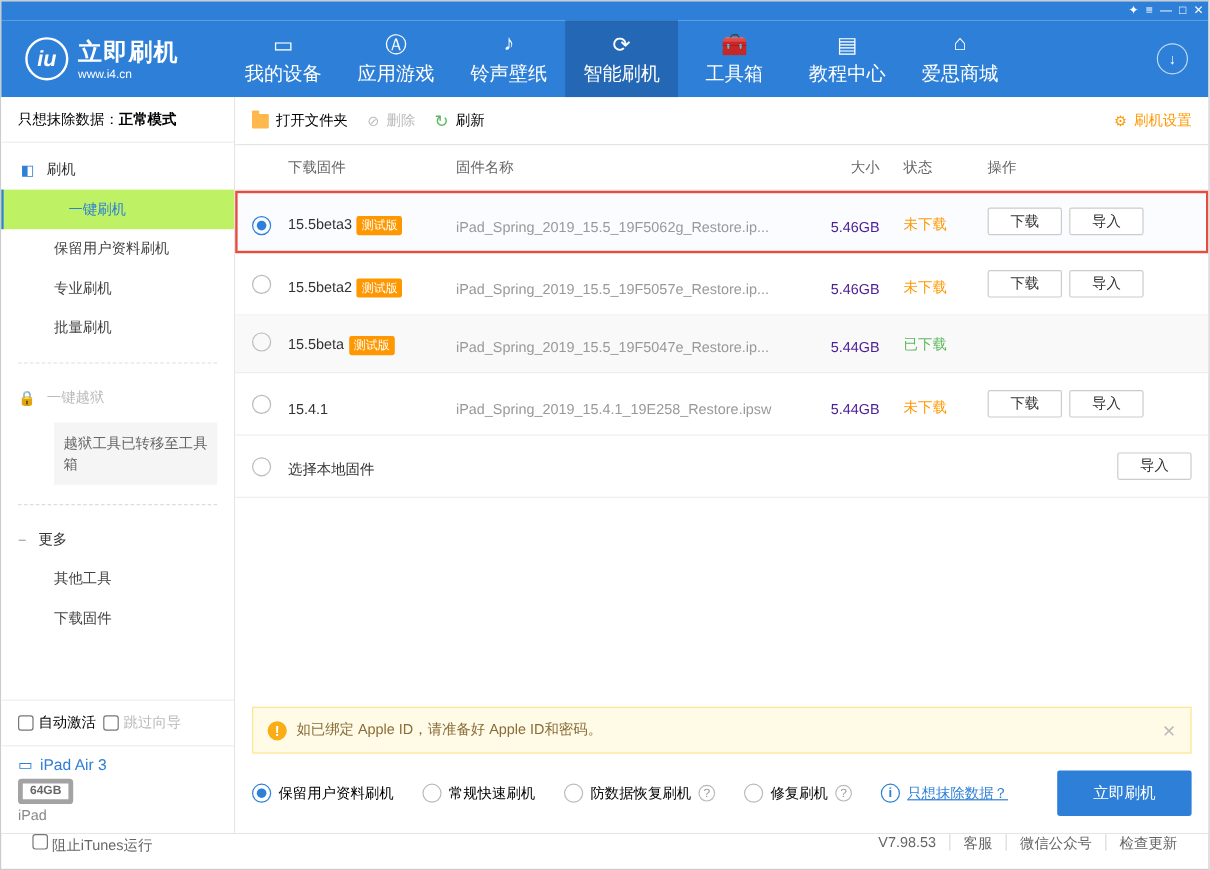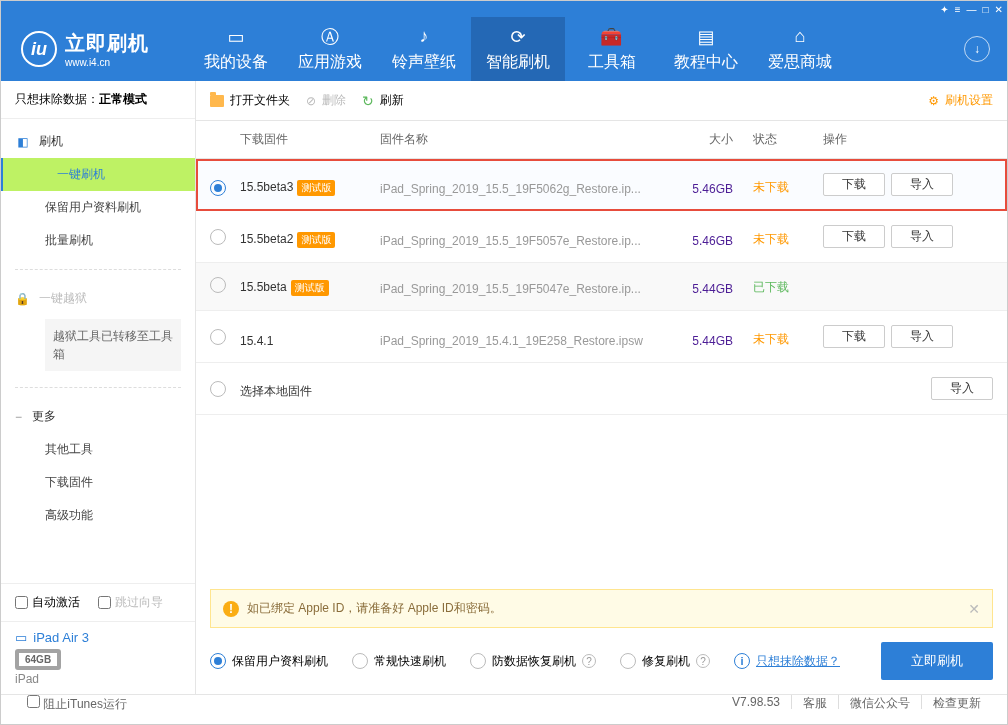--- a/index.html
+++ b/index.html
@@ -31,21 +31,21 @@
 .side-group { padding: 6px 0; }
 .side-title { display: flex; align-items: center; padding: 8px 14px; gap: 8px; color: #333; cursor: pointer; }
 .side-title.minus::before { content: "−"; color: #999; margin-right: 2px; }
 .side-sub { padding: 8px 14px 8px 44px; cursor: pointer; color: #444; }
 .side-sub.active { background: #bef264; color: #2d7fd7; border-left: 2px solid #2d7fd7; padding-left: 54px; }
 .side-notice { background: #f5f5f5; margin: 4px 14px 4px 44px; padding: 8px; color: #666; line-height: 1.5; }
 .side-divider { border-top: 1px dashed #ddd; margin: 6px 14px; }
 .side-icon { width: 16px; height: 16px; display: inline-flex; align-items: center; justify-content: center; color: #2d7fd7; }
 .side-icon.gray { color: #bbb; }
 .sidebar-bottom { margin-top: auto; border-top: 1px solid #eee; }
-.auto-activate { padding: 10px 14px; display: flex; align-items: center; gap: 18px; }
+.auto-activate { padding: 10px 14px; display: flex; align-items: center; gap: 6px; }
 .auto-activate label { display: flex; align-items: center; gap: 4px; }
 .device-info { padding: 8px 14px; border-top: 1px solid #eee; }
 .device-name { color: #2d7fd7; font-weight: 500; font-size: 13px; display: flex; align-items: center; gap: 6px; }
 .device-cap-badge { display: inline-block; border: 4px solid #a3a3a3; border-radius: 3px; padding: 1px 6px; font-size: 10px; color: #666; margin-top: 4px; font-weight: bold; }
 .device-type { color: #888; margin-top: 2px; }
 
 
 .main { flex: 1; display: flex; flex-direction: column; background: #fff; }
 .toolbar { height: 40px; display: flex; align-items: center; padding: 0 14px; border-bottom: 1px solid #e5e5e5; gap: 16px; }
 .toolbar-item { display: flex; align-items: center; gap: 6px; cursor: pointer; }
@@ -156,38 +156,38 @@
       <span>只想抹除数据：</span><b>正常模式</b>
     </div>
 
     <div class="side-group">
       <div class="side-title">
         <span class="side-icon">◧</span>
         <span>刷机</span>
       </div>
       <div class="side-sub active">一键刷机</div>
       <div class="side-sub">保留用户资料刷机</div>
+      <div class="side-sub">专业刷机</div>
       <div class="side-sub">批量刷机</div>
     </div>
     <div class="side-divider"></div>
     <div class="side-group">
       <div class="side-title">
         <span class="side-icon gray">🔒</span>
         <span style="color:#bbb">一键越狱</span>
       </div>
       <div class="side-notice">越狱工具已转移至工具箱</div>
     </div>
     <div class="side-divider"></div>
     <div class="side-group">
       <div class="side-title minus">
         <span>更多</span>
       </div>
       <div class="side-sub">其他工具</div>
       <div class="side-sub">下载固件</div>
-      <div class="side-sub">高级功能</div>
     </div>
 
     <div class="sidebar-bottom">
       <div class="auto-activate">
         <label>
             <input type="checkbox" style="">
             <span>自动激活</span>
           </label>
         <label style="color:#bbb">
             <input type="checkbox" style="">

